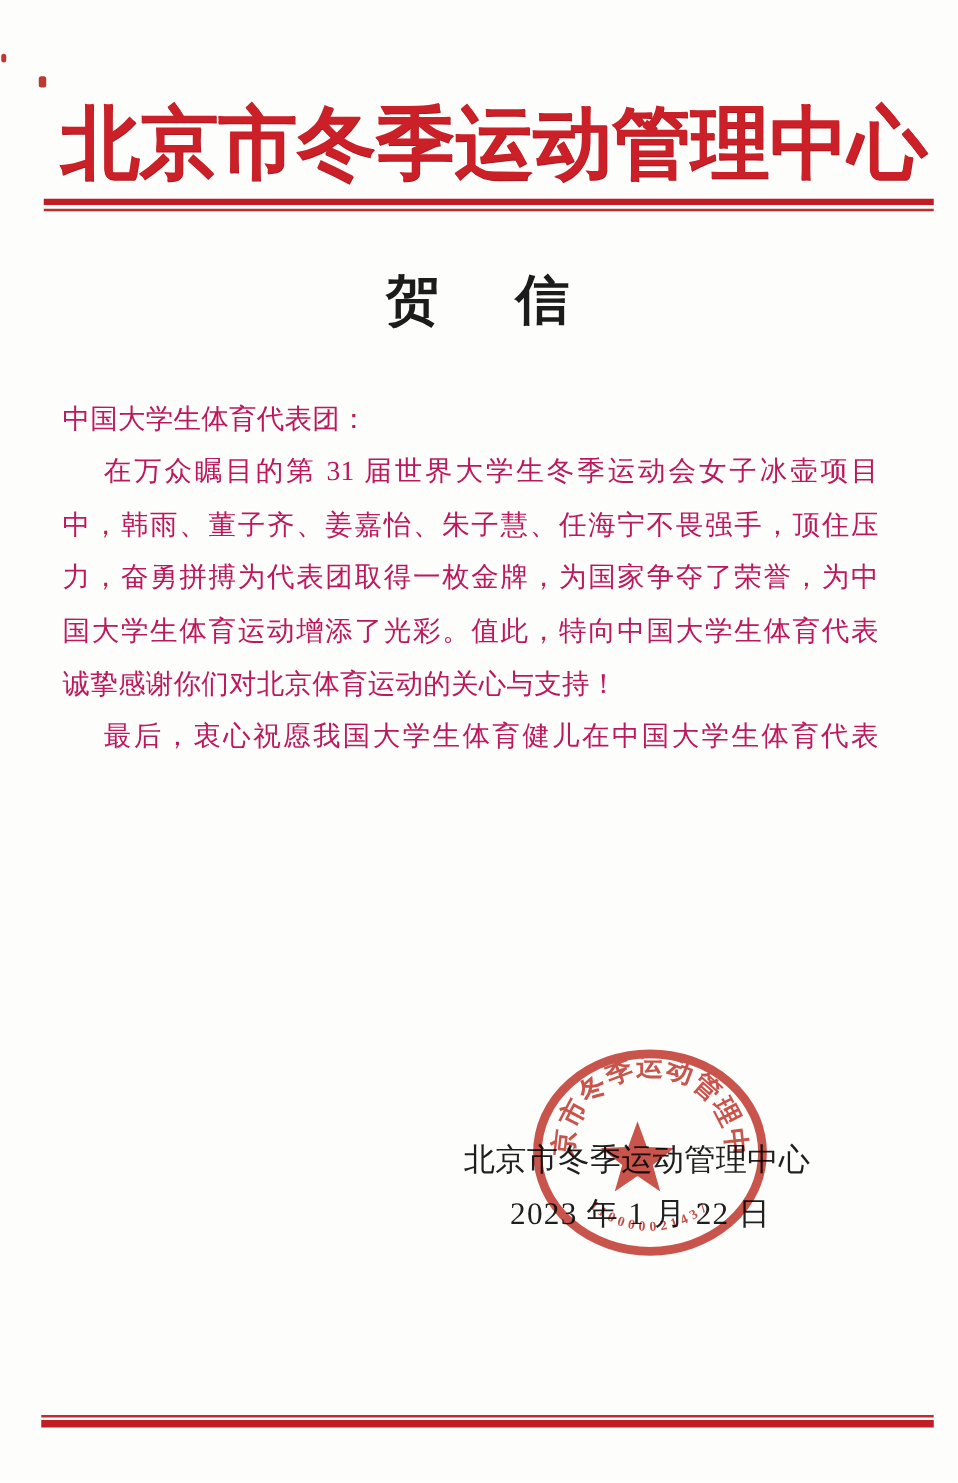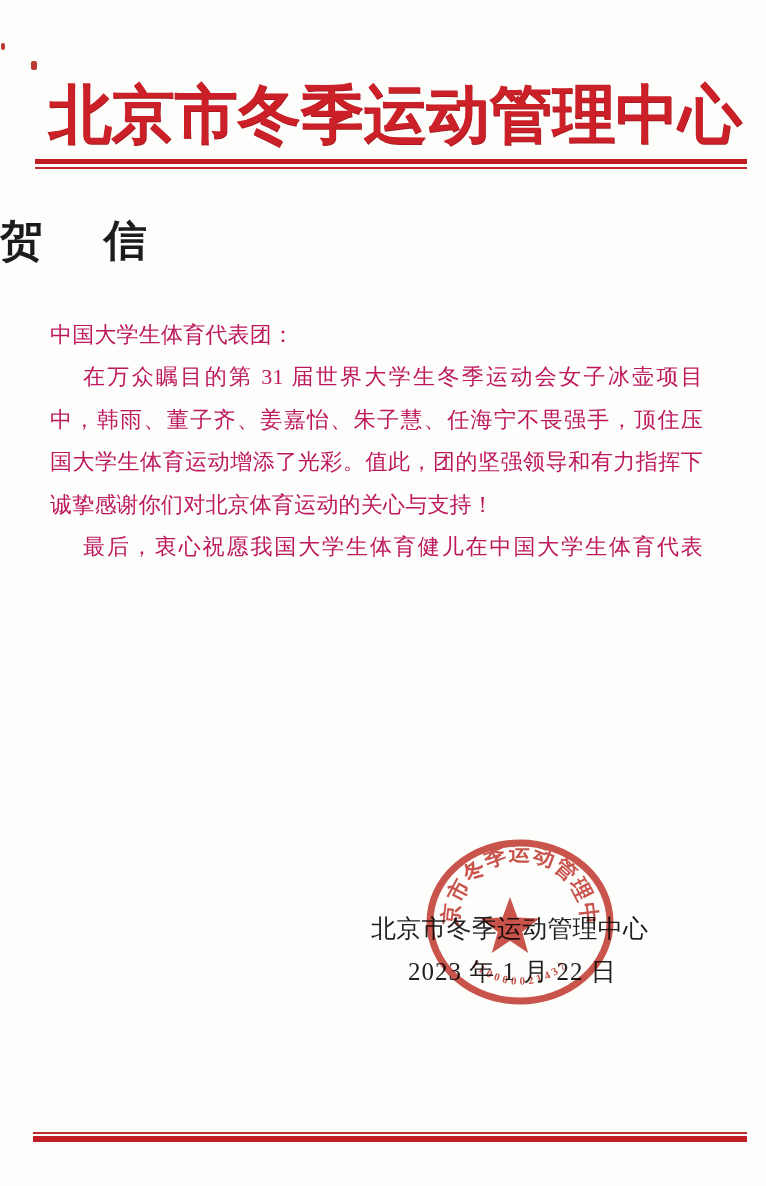--- a/index.html
+++ b/index.html
@@ -32,20 +32,21 @@
   .rule-thin  { height: 2px; background: #c22a30; }
   #rule-top-thick { top: 159px; }
   #rule-top-thin  { top: 167px; }
   #rule-bottom-thin  { top: 1132px; left: 33px; width: 714px; }
   #rule-bottom-thick { top: 1136px; left: 33px; width: 714px; height: 6px; }
 
   
   .letter-title {
     position: absolute;
     top: 218px; left: 0; width: 766px;
+    text-align: center;
     font-size: 43px;
     line-height: 46px;
     font-weight: bold;
     color: #1c1c1c;
     word-spacing: 46px;
     letter-spacing: 2px;
   }
 
   
   .body-block {
@@ -109,21 +110,22 @@
   <div class="org-header">北京市冬季运动管理中心</div>
   <div class="rule rule-thick" id="rule-top-thick"></div>
   <div class="rule rule-thin" id="rule-top-thin"></div>
 
   <div class="letter-title">贺 信</div>
 
   <div class="body-block">
     <div class="bline">中国大学生体育代表团：</div>
     <div class="bline fill indent">在万众瞩目的第 31 届世界大学生冬季运动会女子冰壶项目</div>
     <div class="bline fill">中，韩雨、董子齐、姜嘉怡、朱子慧、任海宁不畏强手，顶住压</div>
-    <div class="bline fill">国大学生体育运动增添了光彩。值此，团的坚强领导和有力指挥下</div>
+    <div class="bline fill">力，奋勇拼搏为代表团取得一枚金牌，为国家争夺了荣誉，为中</div>
+    <div class="bline fill">国大学生体育运动增添了光彩。值此，特向中国大学生体育代表</div>
     <div class="bline">诚挚感谢你们对北京体育运动的关心与支持！</div>
     <div class="bline fill indent">最后，衷心祝愿我国大学生体育健儿在中国大学生体育代表</div>
   </div>
 
   <div class="sig-org">北京市冬季运动管理中心</div>
   <div class="sig-date">2023 年 1 月 22 日</div>
 
   <svg class="seal" viewBox="0 0 200 185" xmlns="http://www.w3.org/2000/svg">
     <defs>
       <path id="arc-top" d="M 39.4 102.9 A 62 62 0 1 1 160.6 102.9" fill="none"></path>

